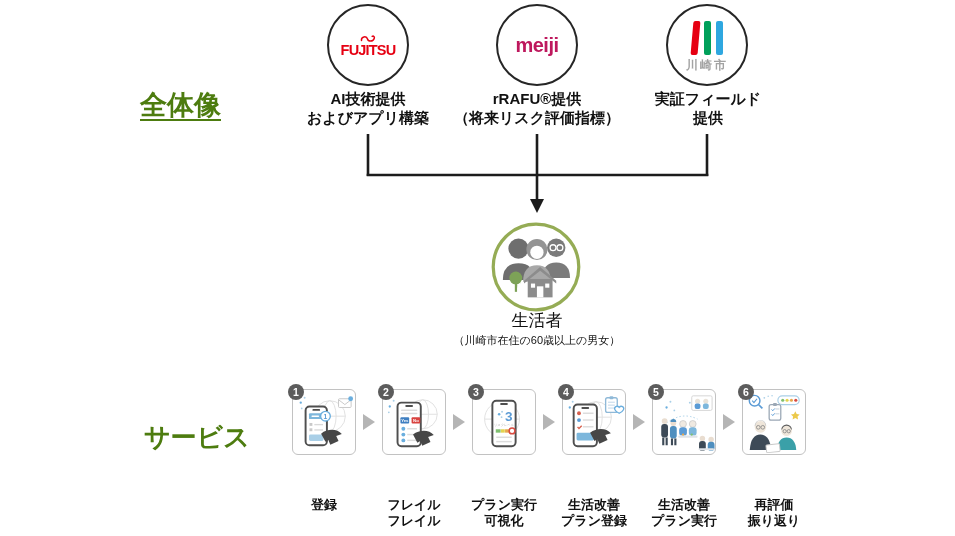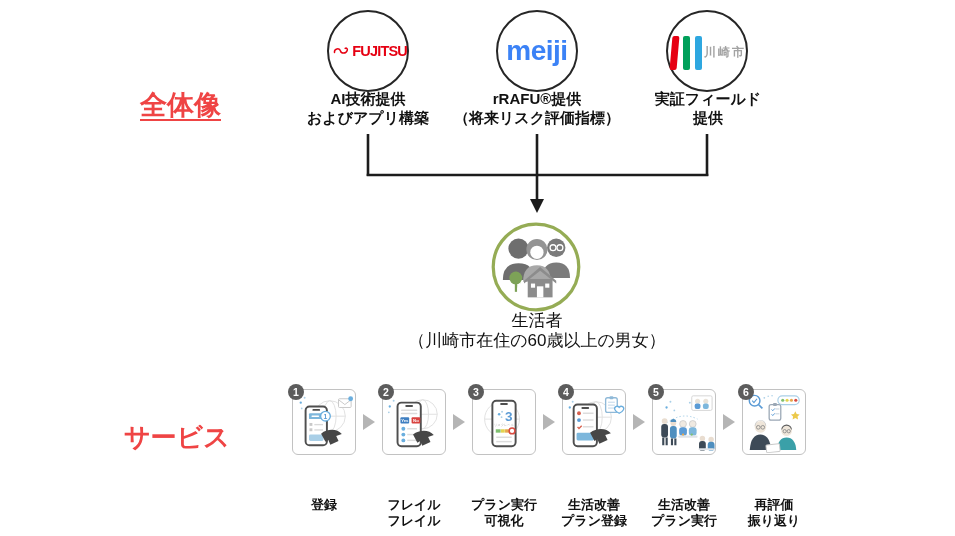--- a/index.html
+++ b/index.html
@@ -1,47 +1,47 @@
 <!DOCTYPE html>
 <html><head>
 <meta charset="utf-8">
 <style>
   html,body{margin:0;padding:0;background:#fff;}
   .stage{position:relative;width:955px;height:536px;background:#ffffff;overflow:hidden;
          font-family:"Liberation Sans","DejaVu Sans",sans-serif;color:#111;}
-  .heading{position:absolute;font-weight:bold;color:#ef4444;text-align:center;}
+  .heading{position:absolute;font-weight:bold;color:#4d7c0f;text-align:center;}
   #overview-heading{left:140px;top:87px;font-size:27px;text-decoration:underline;text-underline-offset:5px;}
-  #flow-heading{left:124px;top:421px;font-size:26px;line-height:33px;}
+  #flow-heading{left:144px;top:421px;font-size:26px;line-height:33px;}
   #flow-heading .u{text-decoration:underline;text-underline-offset:5px;}
 
-  .partner-circle{position:absolute;top:10px;width:82px;height:82px;border:2.5px solid #262626;
-        border-radius:50%;background:#fff;display:flex;flex-direction:row;align-items:center;justify-content:center;box-sizing:border-box;}
+  .partner-circle{position:absolute;top:4px;width:82px;height:82px;border:2.5px solid #262626;
+        border-radius:50%;background:#fff;display:flex;flex-direction:column;align-items:center;justify-content:center;box-sizing:border-box;}
   #partner-fujitsu{left:327px;}
   #partner-meiji{left:496px;}
   #partner-kawasaki{left:666px;}
   .fujitsu-word{color:#e60012;font-weight:bold;font-size:14.5px;letter-spacing:-0.8px;line-height:12px;}
   .fujitsu-mark{display:block;margin:0 auto 1px auto;}
-  .meiji-word{color:#3b82f6;font-weight:bold;font-size:28px;letter-spacing:-0.5px;}
+  .meiji-word{color:#be185d;font-weight:bold;font-size:20px;letter-spacing:-0.5px;}
   .kawasaki-bars{display:flex;align-items:flex-end;height:34px;margin-top:4px;}
   .kbar{width:7px;height:34px;border-radius:2px;margin:0 2.5px;}
   .kbar.red{transform:skewX(-5deg);}
   .kawasaki-word{font-size:12px;letter-spacing:2px;color:#a3a3a3;margin-top:2px;font-weight:bold;}
 
   .partner-role{position:absolute;top:89px;width:190px;text-align:center;font-weight:bold;
         font-size:15px;line-height:19px;color:#111;}
   #role-fujitsu{left:273px;}
   #role-meiji{left:442px;}
   #role-kawasaki{left:613px;}
 
   #connector-svg{position:absolute;left:0;top:0;pointer-events:none;}
 
   #target-icon{position:absolute;left:490px;top:221px;}
   #target-caption{position:absolute;left:387px;top:310px;width:300px;text-align:center;font-weight:normal;color:#111;}
   #target-caption .t1{font-size:17px;line-height:21px;display:block;}
-  #target-caption .t2{font-size:17px;line-height:19px;display:block;}
+  #target-caption .t2{font-size:11px;line-height:19px;display:block;}
 
   .step-box{position:absolute;top:389px;width:64px;height:66px;border:1.5px solid #c2c2c2;
         border-radius:6px;background:#fff;box-sizing:border-box;}
   .step-badge{position:absolute;left:-5px;top:-6px;width:16px;height:16px;border-radius:50%;
         background:#5c5c5c;color:#fff;font-size:10.5px;font-weight:bold;display:flex;
         align-items:center;justify-content:center;z-index:2;}
   .step-art{position:absolute;left:0;top:0;width:100%;height:100%;overflow:visible;}
   .flow-arrow{position:absolute;top:414px;width:0;height:0;border-top:8px solid transparent;
         border-bottom:8px solid transparent;border-left:12px solid #b5b5b5;}
   .step-label{position:absolute;top:497px;width:96px;text-align:center;font-size:13px;

